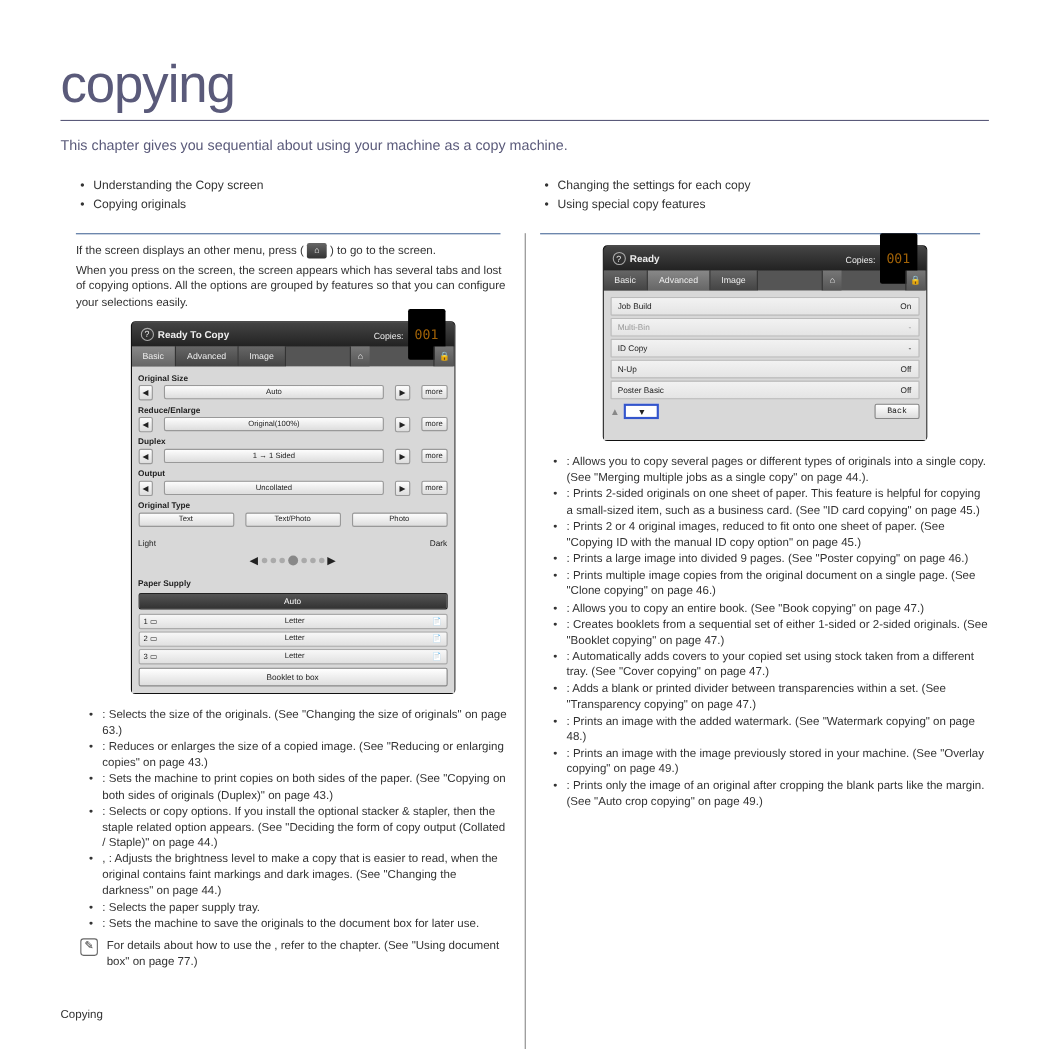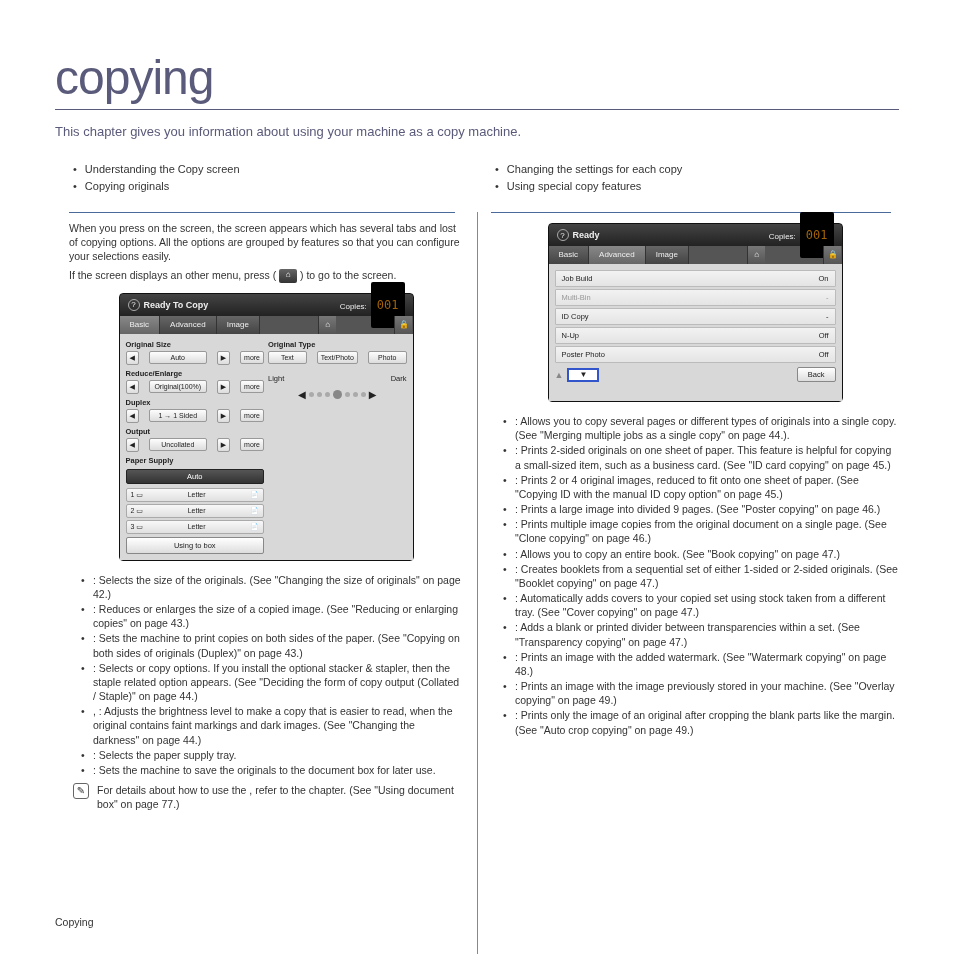--- a/index.html
+++ b/index.html
@@ -129,21 +129,21 @@
     background: linear-gradient(#777,#555);
     border-left: 1px solid #333;
     text-align: center;
     line-height: 18px;
   }
   .shot-body {
     background: #d8d8d8;
     color: #222;
     padding: 6px;
     display: grid;
-    grid-template-columns: 1fr 1fr;
+    grid-template-columns: 1fr;
     gap: 4px;
     font-size: 7.5px;
   }
   .panel-label { font-weight: bold; margin-bottom: 2px; font-size: 7.5px; }
   .btn {
     background: linear-gradient(#fdfdfd,#ddd);
     border: 1px solid #999;
     border-radius: 2px;
     padding: 2px 3px;
     font-size: 7px;
@@ -187,21 +187,21 @@
     font-size:7.5px; border-radius:1px;
   }
   .adv-row.dim { color:#999; }
   .adv-footer { display:flex; justify-content:space-between; margin-top:4px;}
   .dd {
     border:2px solid #3355cc; background:#fff; width:32px; height:14px;
     display:flex; align-items:center; justify-content:center; font-size:8px;
   }
   .back-btn {
     background:linear-gradient(#fff,#ddd); border:1px solid #888;
-    border-radius:2px; padding:2px 10px; font-size:7.5px;
+    border-radius:2px; padding:2px 10px; font-size:7.5px;font-family:Liberation Mono, monospace;
   }
   
   .feat-list {
     list-style: none;
     padding-left: 24px;
     font-size: 10.5px;
     line-height: 1.35;
   }
   .feat-list li {
     position: relative;
@@ -237,21 +237,21 @@
     left: 55px;
     font-size: 10.5px;
     color: #333;
   }
 </style>
 </head>
 <body>
 
 <h1>copying</h1>
 <hr class="title-rule">
-<div class="intro">This chapter gives you information about using your machine as a copy machine.</div>
+<div class="intro">This chapter gives you sequential about using your machine as a copy machine.</div>
 
 <div class="toc">
   <div class="toc-col">
     <ul>
       <li>Understanding the Copy screen</li>
       <li>Copying originals</li>
     </ul>
   </div>
   <div class="toc-col">
     <ul>
@@ -259,26 +259,26 @@
       <li>Using special copy features</li>
     </ul>
   </div>
 </div>
 
 <div class="columns">
   <div class="col-sep"></div>
 
   <div class="col">
     <hr class="blue-rule">
-    <div class="body-text">When you press           on the           screen, the           screen appears which has several tabs and lost of copying options. All the options are grouped by features so that you can configure your selections easily.</div>
     <div class="body-text">
       <span>If the screen displays an other menu, press (</span>
       <span class="home-icon">⌂</span>
       <span>) to go to the           screen.</span>
     </div>
+    <div class="body-text">When you press           on the           screen, the           screen appears which has several tabs and lost of copying options. All the options are grouped by features so that you can configure your selections easily.</div>
 
     <div class="shot">
       <div class="shot-titlebar">
         <div class="shot-titlebar-left">
           <span class="help-circle">?</span>
           <span class="shot-title">Ready To Copy</span>
         </div>
         <span class="copies">
           <span>Copies:</span><span class="num">001</span>
         </span>
@@ -355,27 +355,27 @@
           <div class="tray">
               <span>2 ▭</span>
               <span>Letter</span>
               <span>📄</span>
             </div>
           <div class="tray">
               <span>3 ▭</span>
               <span>Letter</span>
               <span>📄</span>
             </div>
-          <div class="save-box">Using to box</div>
+          <div class="save-box">Booklet to box</div>
         </div>
       </div>
     </div>
 
     <ul class="feat-list">
-      <li>                     : Selects the size of the originals. (See "Changing the size of originals" on page 42.)</li>
+      <li>                     : Selects the size of the originals. (See "Changing the size of originals" on page 63.)</li>
       <li>                         : Reduces or enlarges the size of a copied image. (See "Reducing or enlarging copies" on page 43.)</li>
       <li>           : Sets the machine to print copies on both sides of the paper. (See "Copying on both sides of originals (Duplex)" on page 43.)</li>
       <li>           : Selects                    or                    copy options. If you install the optional stacker &amp; stapler, then the staple related option appears. (See "Deciding the form of copy output (Collated / Staple)" on page 44.)</li>
       <li>       ,       : Adjusts the brightness level to make a copy that is easier to read, when the original contains faint markings and dark images. (See "Changing the darkness" on page 44.)</li>
       <li>                     : Selects the paper supply tray.</li>
       <li>                       : Sets the machine to save the originals to the document box for later use.</li>
     </ul>
 
     <div class="note">
       <div class="note-icon">✎</div>
@@ -414,21 +414,21 @@
           </div>
         <div class="adv-row">
             <span>ID Copy</span>
             <span>-</span>
           </div>
         <div class="adv-row">
             <span>N-Up</span>
             <span>Off</span>
           </div>
         <div class="adv-row">
-            <span>Poster Photo</span>
+            <span>Poster Basic</span>
             <span>Off</span>
           </div>
         <div class="adv-footer">
           <div style="display:flex;gap:4px;align-items:center">
             <span style="font-size:9px;color:#888">▲</span>
             <span class="dd">▼</span>
           </div>
           <div class="back-btn">Back</div>
         </div>
       </div>

